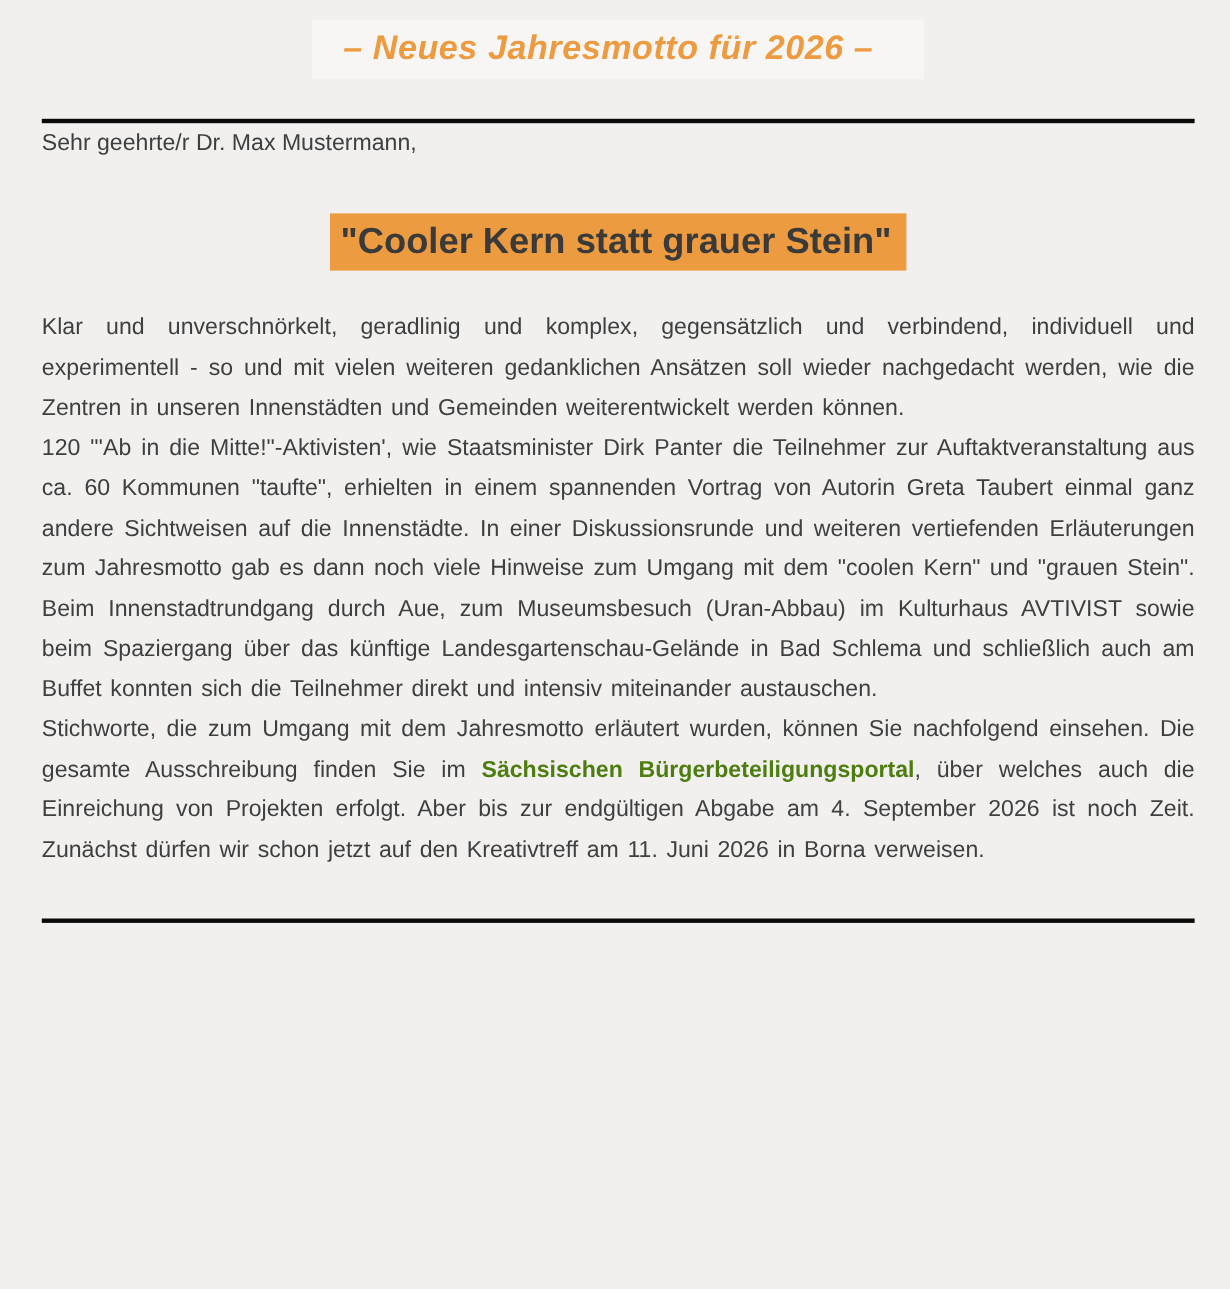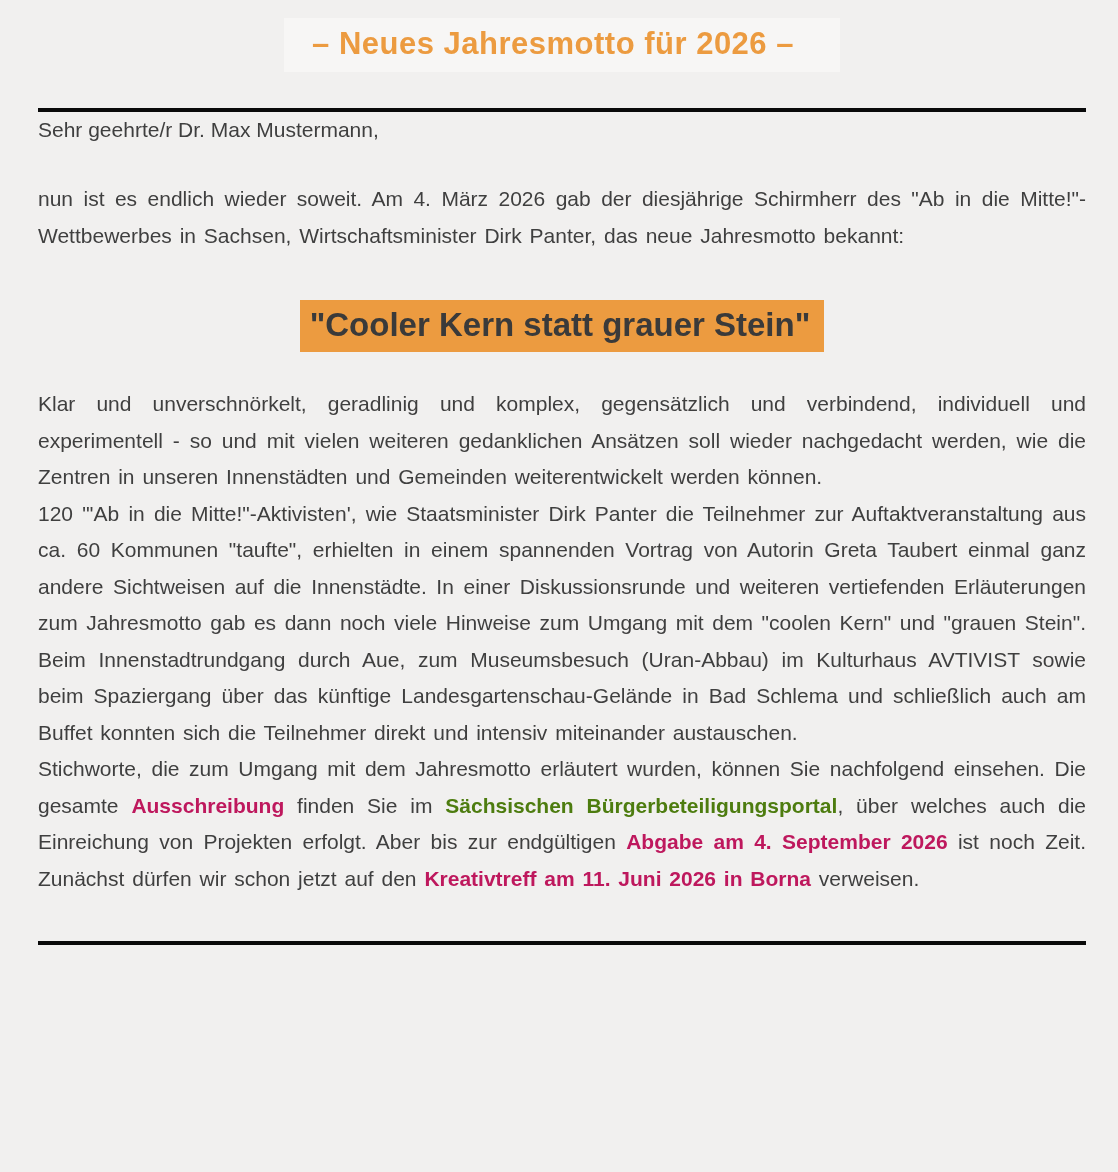--- a/index.html
+++ b/index.html
@@ -23,20 +23,21 @@
     margin: 4px 0 0 0;
   }
   .title-box {
     display: inline-block;
     background: #F7F6F5;
     padding: 8px 46px 10px 28px;
     font-size: 31px;
     font-weight: bold;
     color: #EC9B40;
     letter-spacing: 0.5px;
+    font-style: italic;
   }
 
   
   .rule {
     border: none;
     height: 4px;
     background: #0A0A0A;
     margin: 0;
   }
   .rule-top { margin-top: 36px; }
@@ -53,22 +54,22 @@
     font-size: 21px;
     color: #3F3F3F;
     line-height: 36.5px;
     text-align: justify;
     word-spacing: 2px;
   }
 
   .intro { margin-top: 33px; }
 
   .b {
-    font-weight: bold;
-    color: #be185d;
+    font-weight: normal;
+    color: #404040;
     margin-top: 28px;
   }
 
   .link {
     font-weight: bold;
     color: #4d7c0f;
     text-decoration: none;
   }
 
   
@@ -91,21 +92,20 @@
 <div class="page">
 
   <div class="title-line">
     <span class="title-box">– Neues Jahresmotto für 2026 –</span>
   </div>
 
   <hr class="rule rule-top">
 
   <p class="greeting">Sehr geehrte/r Dr. Max Mustermann,</p>
 
-  <p class="para intro">nun ist es endlich wieder soweit. Am 4. März 2026 gab der diesjährige Schirmherr des "Ab in die Mitte!"-Wettbewerbes in Sachsen, Wirtschaftsminister Dirk Panter, das neue Jahresmotto bekannt:</p>
 
   <div class="motto-line">
     <span class="motto-highlight">"Cooler Kern statt grauer Stein"</span>
   </div>
 
   <p class="para">Klar und unverschnörkelt, geradlinig und komplex, gegensätzlich und verbindend, individuell und experimentell - so und mit vielen weiteren gedanklichen Ansätzen soll wieder nachgedacht werden, wie die Zentren in unseren Innenstädten und Gemeinden weiterentwickelt werden können.</p>
 
   <p class="para">120 "'Ab in die Mitte!"-Aktivisten', wie Staatsminister Dirk Panter die Teilnehmer zur Auftaktveranstaltung aus ca. 60 Kommunen "taufte", erhielten in einem spannenden Vortrag von Autorin Greta Taubert einmal ganz andere Sichtweisen auf die Innenstädte. In einer Diskussionsrunde und weiteren vertiefenden Erläuterungen zum Jahresmotto gab es dann noch viele Hinweise zum Umgang mit dem "coolen Kern" und "grauen Stein". Beim Innenstadtrundgang durch Aue, zum Museumsbesuch (Uran-Abbau) im Kulturhaus AVTIVIST sowie beim Spaziergang über das künftige Landesgartenschau-Gelände in Bad Schlema und schließlich auch am Buffet konnten sich die Teilnehmer direkt und intensiv miteinander austauschen.</p>
 
   <p class="para" id="rich-paragraph"><span>Stichworte, die zum Umgang mit dem Jahresmotto erläutert wurden, können Sie nachfolgend einsehen. Die gesamte </span><span class="b">Ausschreibung</span><span> finden Sie im </span><a class="link" href="#">Sächsischen Bürgerbeteiligungsportal</a><span>, über welches auch die Einreichung von Projekten erfolgt. Aber bis zur endgültigen </span><span class="b">Abgabe am 4. September 2026</span><span> ist noch Zeit. Zunächst dürfen wir schon jetzt auf den </span><span class="b">Kreativtreff am 11. Juni 2026 in Borna</span><span> verweisen.</span></p>

